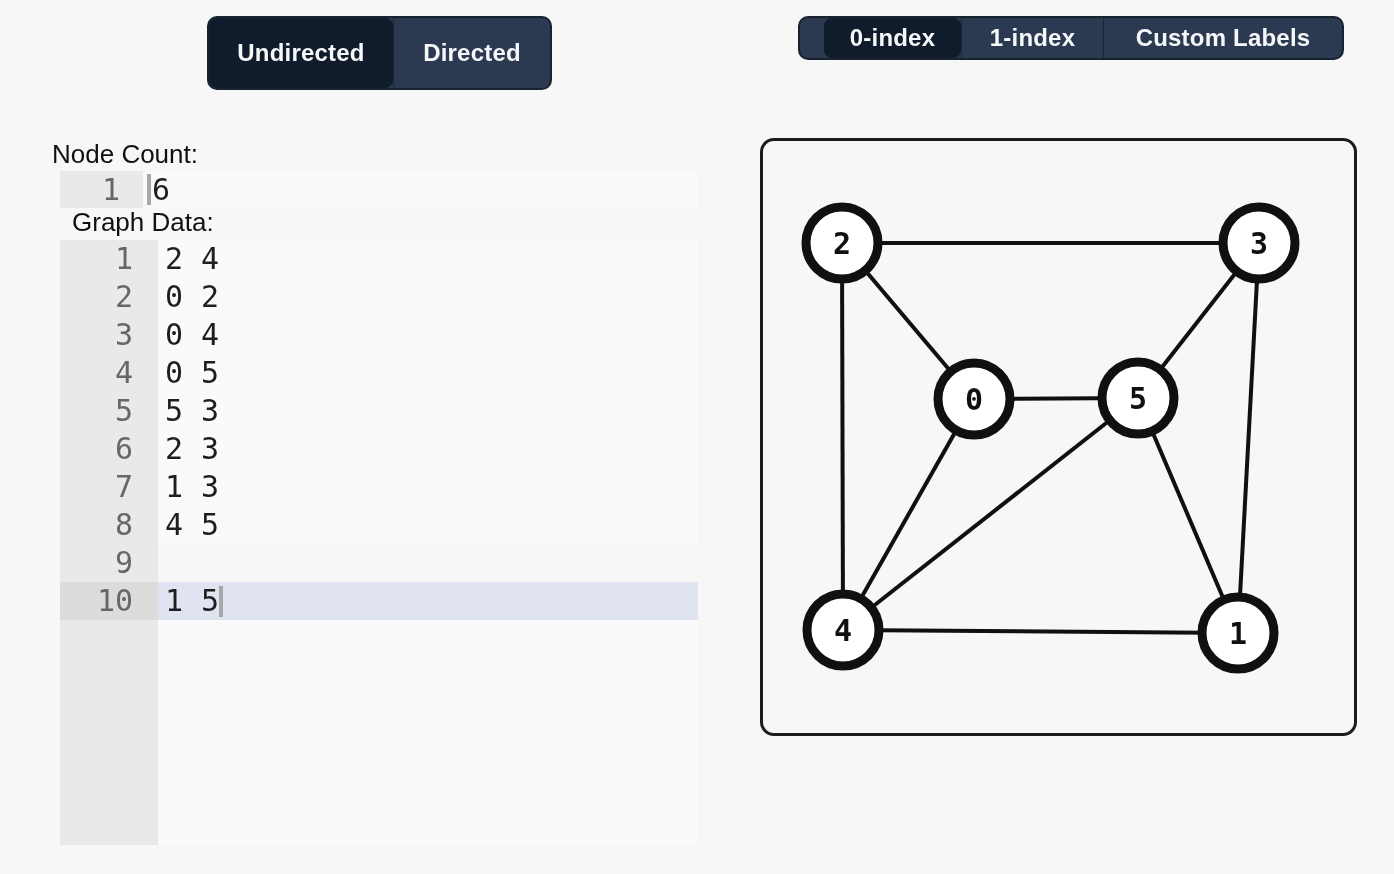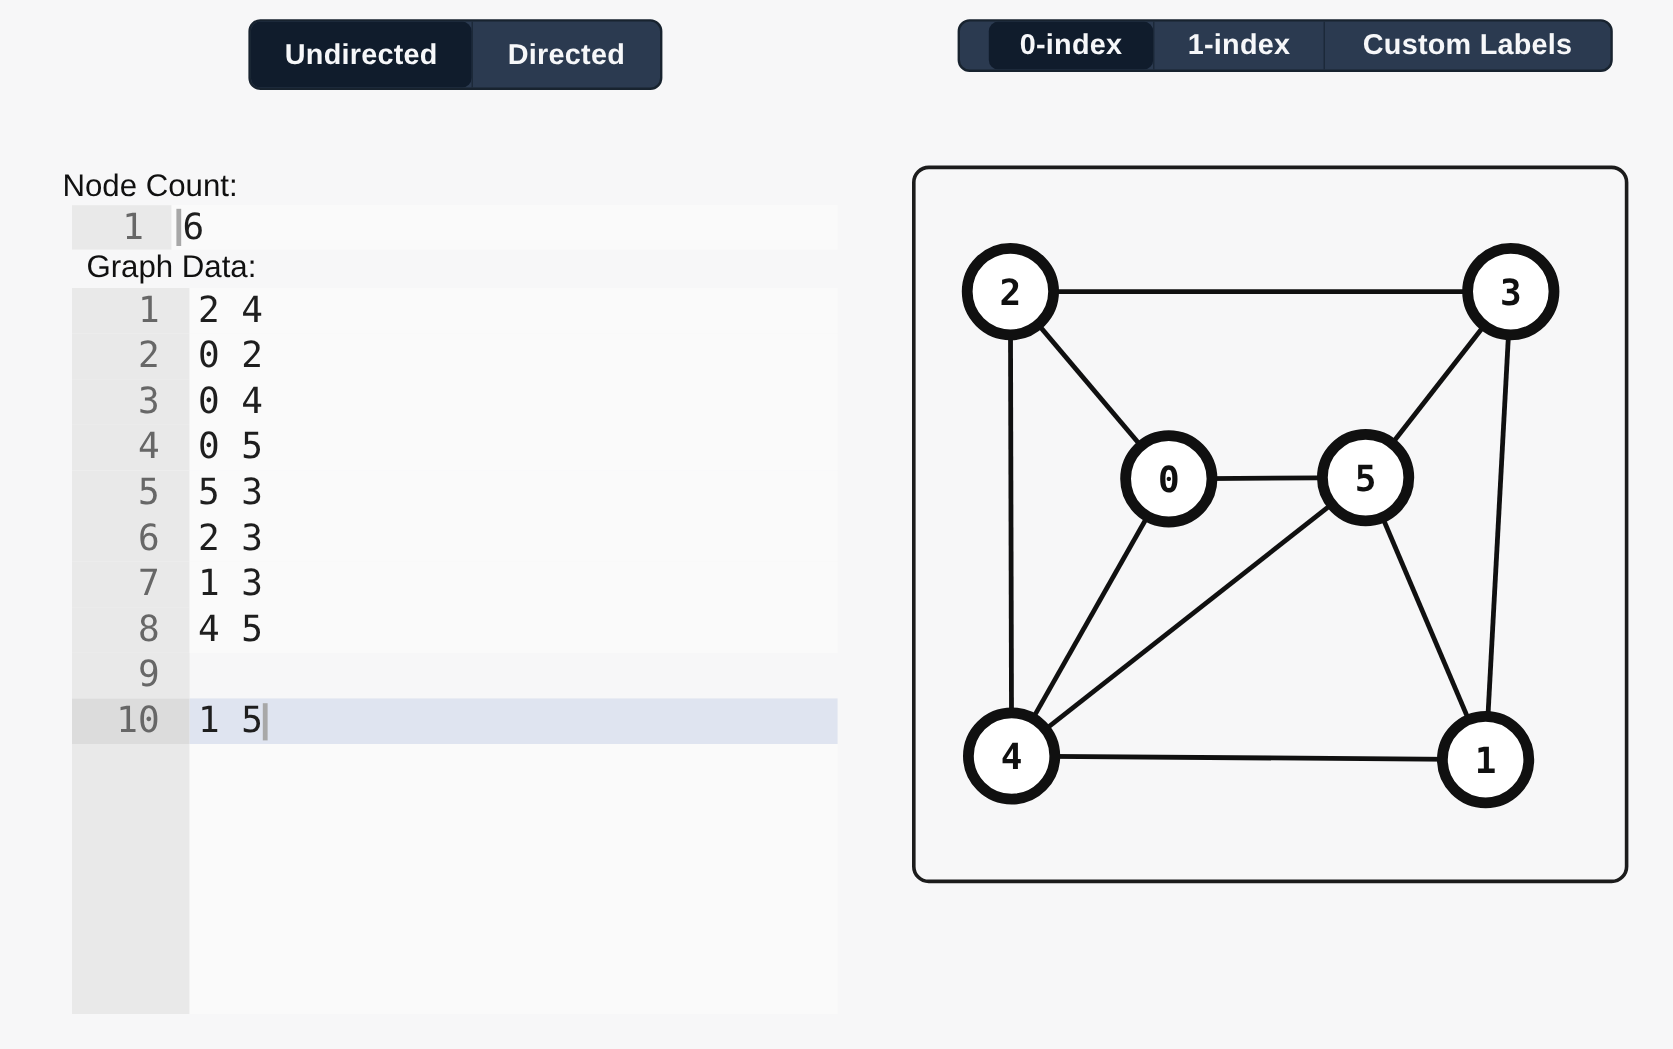--- a/index.html
+++ b/index.html
@@ -8,21 +8,21 @@
     background:#f7f7f8;
     font-family:"Liberation Sans", sans-serif;
   }
 
   
   .seg-ctrl {
     position:absolute; display:flex; align-items:stretch;
     background:#2b3a50; border:2px solid #18232f; border-radius:10px;
     overflow:hidden; box-sizing:border-box;
   }
-  #direction-toggle { left:207px; top:16px; height:59px; }
+  #direction-toggle { left:207px; top:16px; height:74px; }
   #indexing-toggle  { left:798px; top:16px; height:44px;padding-left:24px; }
   .seg {
     display:flex; align-items:center; justify-content:center;
     color:#f6f7f9; font-size:24px; font-weight:600; cursor:pointer;
     letter-spacing:0.2px;
   }
   .seg.sel { background:#101c2c; border-radius:8px; }
   .seg + .seg { border-left:1px solid #1a2635; }
   #direction-toggle .seg:nth-child(1){ width:184px; }
   #direction-toggle .seg:nth-child(2){ width:156px; }

